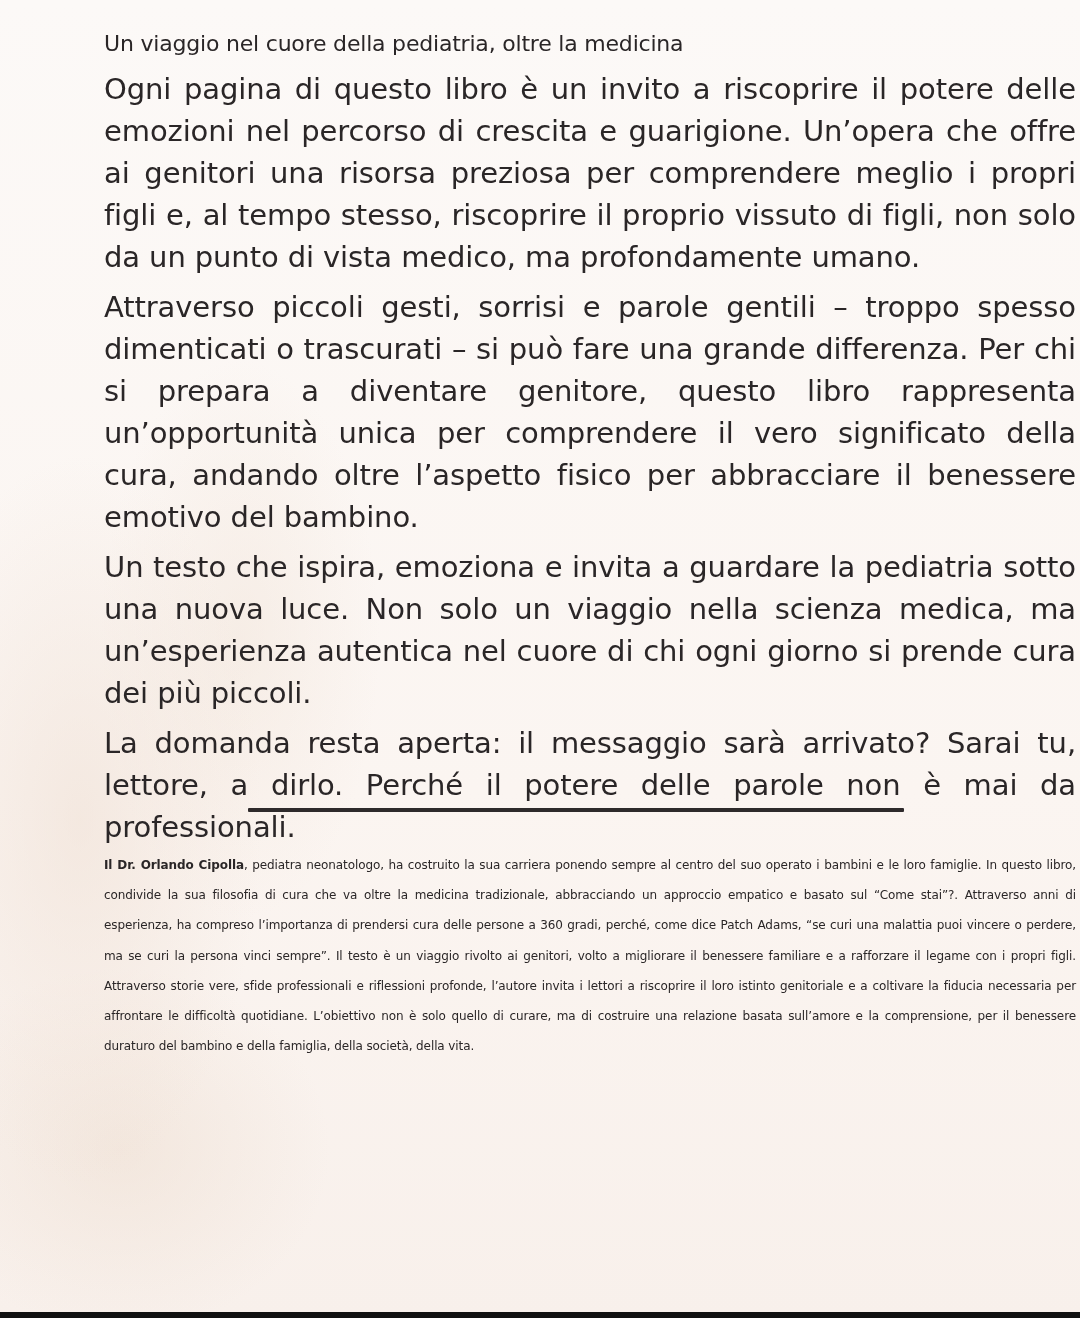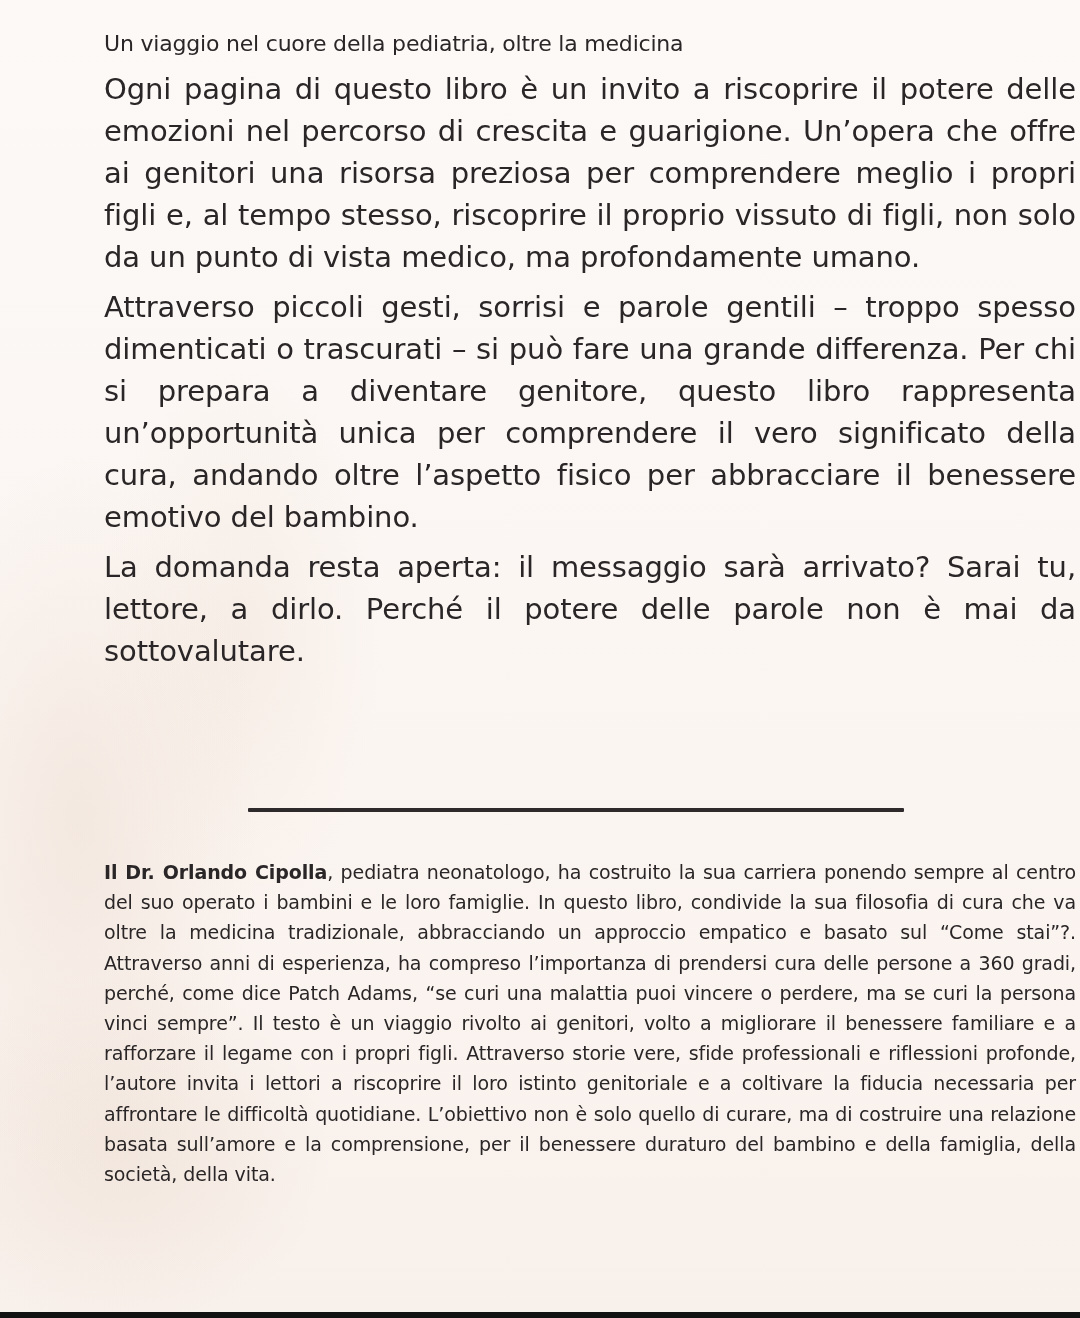--- a/index.html
+++ b/index.html
@@ -61,21 +61,21 @@
       width: 656px;
       height: 4px;
       background: #2e2a2b;
       border-radius: 1px;
     }
     .bio {
       position: absolute;
       left: 88px;
       top: 822px;
       width: 972px;
-      font-size: 19px;
+      font-size: 12px;
       line-height: 30.2px;
       text-align: justify;
       letter-spacing: -0.1px;
     }
     .bio .name {
       font-weight: bold;
     }
     .bottom-bar {
       position: absolute;
       left: 0;
@@ -89,21 +89,22 @@
 </head>
 <body>
 
 <div class="bg"></div>
 
 <div class="page">
   <div class="content">
     <h1 class="title">Un viaggio nel cuore della pediatria, oltre la medicina</h1>
     <p class="para">Ogni pagina di questo libro è un invito a riscoprire il potere delle emozioni nel percorso di crescita e guarigione. Un’opera che offre ai genitori una risorsa preziosa per comprendere meglio i propri figli e, al tempo stesso, riscoprire il proprio vissuto di figli, non solo da un punto di vista medico, ma profondamente umano.</p>
     <p class="para">Attraverso piccoli gesti, sorrisi e parole gentili – troppo spesso dimenticati o trascurati – si può fare una grande differenza. Per chi si prepara a diventare genitore, questo libro rappresenta un’opportunità unica per comprendere il vero significato della cura, andando oltre l’aspetto fisico per abbracciare il benessere emotivo del bambino.</p>
-    <p class="para">La domanda resta aperta: il messaggio sarà arrivato? Sarai tu, lettore, a dirlo. Perché il potere delle parole non è mai da sottovalutare.</p>
+    <p class="para">Un testo che ispira, emoziona e invita a guardare la pediatria sotto una nuova luce. Non solo un viaggio nella scienza medica, ma un’esperienza autentica nel cuore di chi ogni giorno si prende cura dei più piccoli.</p>
+    <p class="para">La domanda resta aperta: il messaggio sarà arrivato? Sarai tu, lettore, a dirlo. Perché il potere delle parole non è mai da professionali.</p>
   </div>
 
   <div class="divider"></div>
 
   <p class="bio"><span class="name">Il Dr. Orlando Cipolla</span><span>, pediatra neonatologo, ha costruito la sua carriera ponendo sempre al centro del suo operato i bambini e le loro famiglie. In questo libro, condivide la sua filosofia di cura che va oltre la medicina tradizionale, abbracciando un approccio empatico e basato sul “Come stai”?. Attraverso anni di esperienza, ha compreso l’importanza di prendersi cura delle persone a 360 gradi, perché, come dice Patch Adams, “se curi una malattia puoi vincere o perdere, ma se curi la persona vinci sempre”. Il testo è un viaggio rivolto ai genitori, volto a migliorare il benessere familiare e a rafforzare il legame con i propri figli. Attraverso storie vere, sfide professionali e riflessioni profonde, l’autore invita i lettori a riscoprire il loro istinto genitoriale e a coltivare la fiducia necessaria per affrontare le difficoltà quotidiane. L’obiettivo non è solo quello di curare, ma di costruire una relazione basata sull’amore e la comprensione, per il benessere duraturo del bambino e della famiglia, della società, della vita.</span></p>
 </div>
 
 <div class="bottom-bar"></div>
 
 </body></html>

